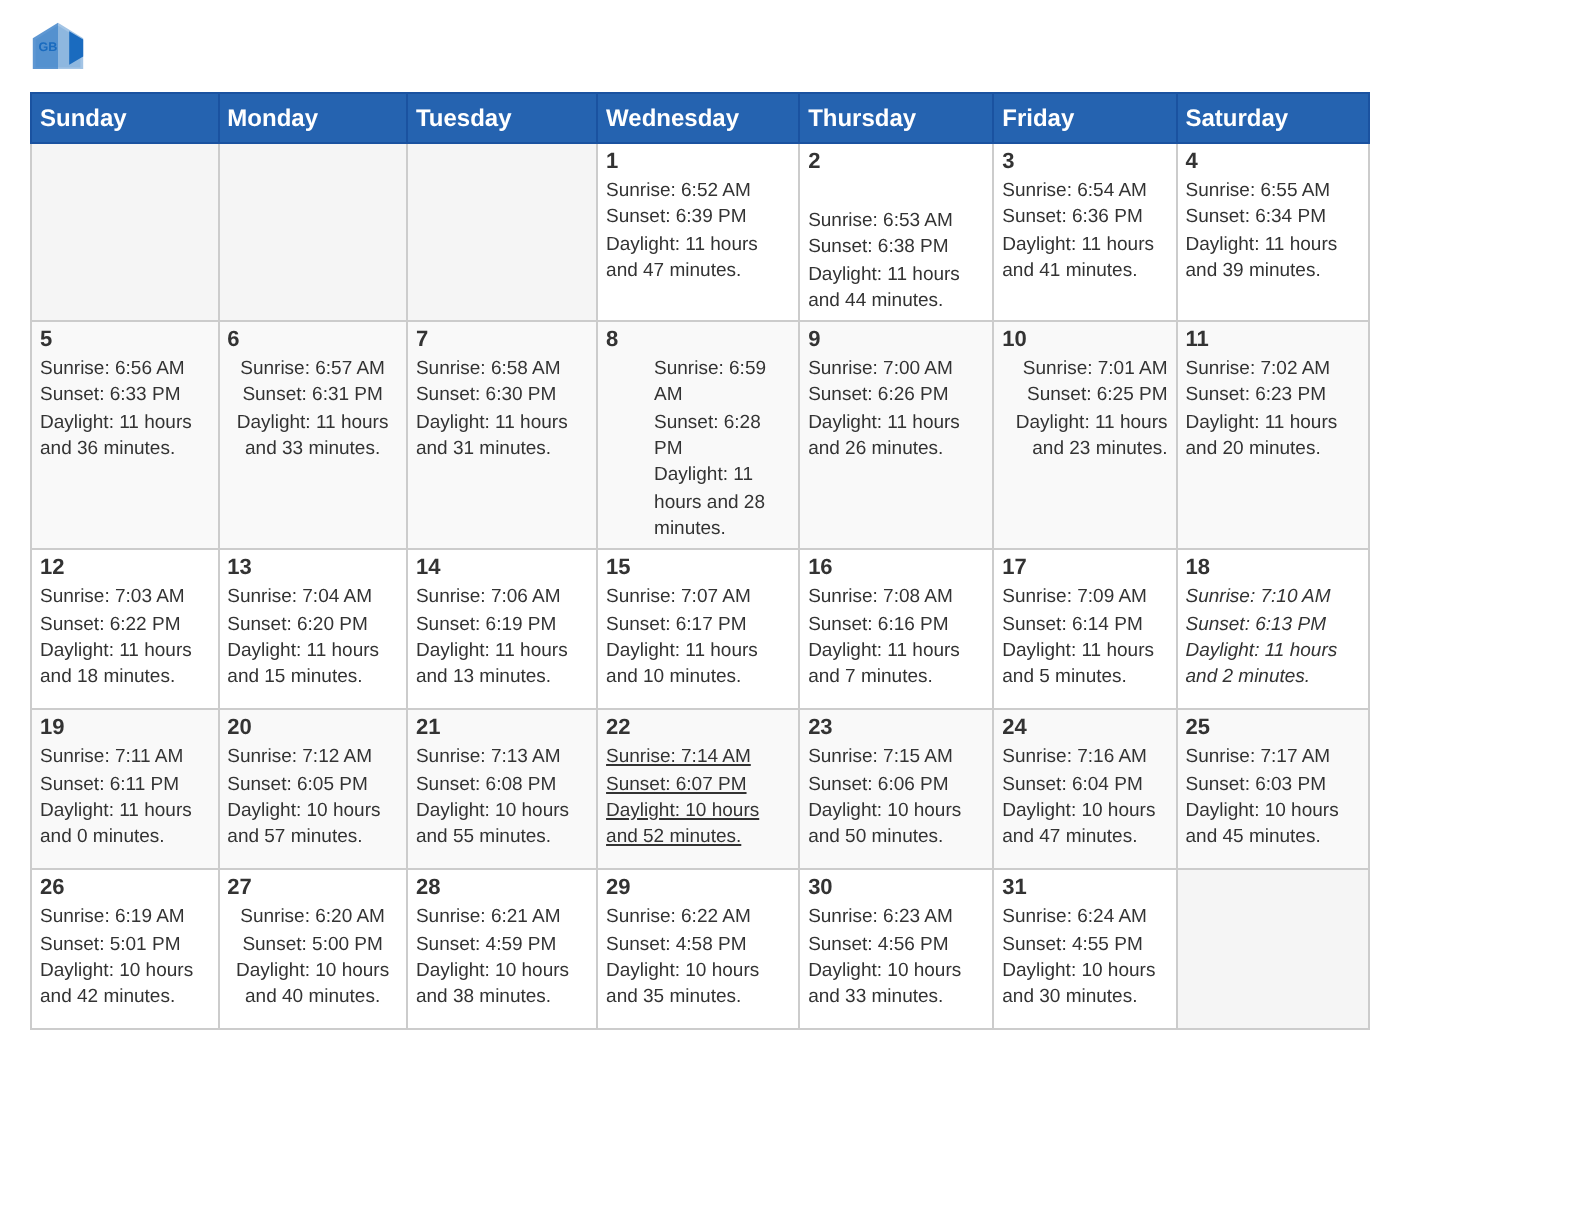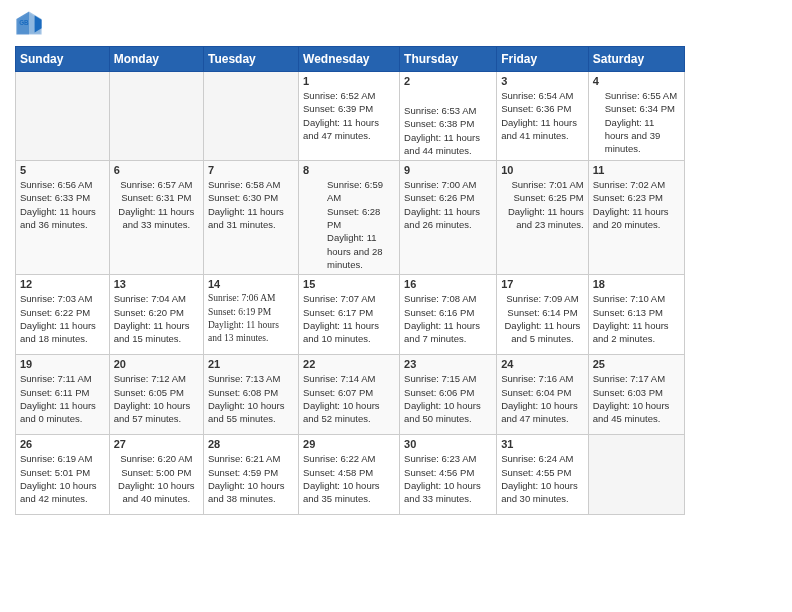--- a/index.html
+++ b/index.html
@@ -150,21 +150,21 @@
 Daylight: 11 hours and 44 minutes.</div>
           </td>
           <td>
             <span class="day-num">3</span>
             <div class="day-info" style="white-space: pre-line;">Sunrise: 6:54 AM
 Sunset: 6:36 PM
 Daylight: 11 hours and 41 minutes.</div>
           </td>
           <td>
             <span class="day-num">4</span>
-            <div class="day-info" style="white-space: pre-line; margin-left: 12px;">Sunrise: 6:55 AM
+            <div class="day-info" style="white-space: pre-line;">Sunrise: 6:55 AM
 Sunset: 6:34 PM
 Daylight: 11 hours and 39 minutes.</div>
           </td>
         </tr>
         <tr>
           <td>
             <span class="day-num">5</span>
             <div class="day-info" style="white-space: pre-line;">Sunrise: 6:56 AM
 Sunset: 6:33 PM
 Daylight: 11 hours and 36 minutes.</div>
@@ -214,45 +214,45 @@
 Daylight: 11 hours and 18 minutes.</div>
           </td>
           <td>
             <span class="day-num">13</span>
             <div class="day-info" style="white-space: pre-line;">Sunrise: 7:04 AM
 Sunset: 6:20 PM
 Daylight: 11 hours and 15 minutes.</div>
           </td>
           <td>
             <span class="day-num">14</span>
-            <div class="day-info" style="white-space: pre-line; font-family: Liberation Serif, serif;">Sunrise: 7:06 AM
+            <div class="day-info" style="white-space: pre-line;">Sunrise: 7:06 AM
 Sunset: 6:19 PM
 Daylight: 11 hours and 13 minutes.</div>
           </td>
           <td>
             <span class="day-num">15</span>
             <div class="day-info" style="white-space: pre-line;">Sunrise: 7:07 AM
 Sunset: 6:17 PM
 Daylight: 11 hours and 10 minutes.</div>
           </td>
           <td>
             <span class="day-num">16</span>
             <div class="day-info" style="white-space: pre-line;">Sunrise: 7:08 AM
 Sunset: 6:16 PM
 Daylight: 11 hours and 7 minutes.</div>
           </td>
           <td>
             <span class="day-num">17</span>
-            <div class="day-info" style="white-space: pre-line; text-align: center;">Sunrise: 7:09 AM
+            <div class="day-info" style="white-space: pre-line;">Sunrise: 7:09 AM
 Sunset: 6:14 PM
 Daylight: 11 hours and 5 minutes.</div>
           </td>
           <td>
             <span class="day-num">18</span>
-            <div class="day-info" style="white-space: pre-line;">Sunrise: 7:10 AM
+            <div class="day-info" style="white-space: pre-line; font-style: italic;">Sunrise: 7:10 AM
 Sunset: 6:13 PM
 Daylight: 11 hours and 2 minutes.</div>
           </td>
         </tr>
         <tr>
           <td>
             <span class="day-num">19</span>
             <div class="day-info" style="white-space: pre-line;">Sunrise: 7:11 AM
 Sunset: 6:11 PM
 Daylight: 11 hours and 0 minutes.</div>
@@ -264,21 +264,21 @@
 Daylight: 10 hours and 57 minutes.</div>
           </td>
           <td>
             <span class="day-num">21</span>
             <div class="day-info" style="white-space: pre-line;">Sunrise: 7:13 AM
 Sunset: 6:08 PM
 Daylight: 10 hours and 55 minutes.</div>
           </td>
           <td>
             <span class="day-num">22</span>
-            <div class="day-info" style="white-space: pre-line;">Sunrise: 7:14 AM
+            <div class="day-info" style="white-space: pre-line; text-decoration: underline;">Sunrise: 7:14 AM
 Sunset: 6:07 PM
 Daylight: 10 hours and 52 minutes.</div>
           </td>
           <td>
             <span class="day-num">23</span>
             <div class="day-info" style="white-space: pre-line;">Sunrise: 7:15 AM
 Sunset: 6:06 PM
 Daylight: 10 hours and 50 minutes.</div>
           </td>
           <td>

